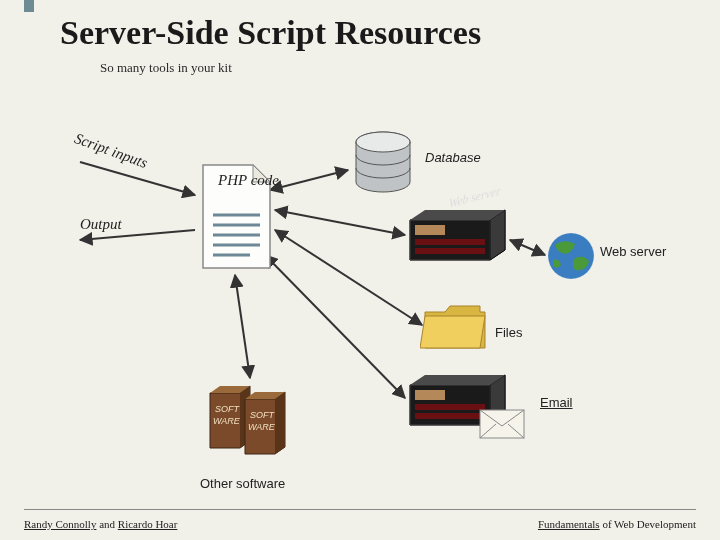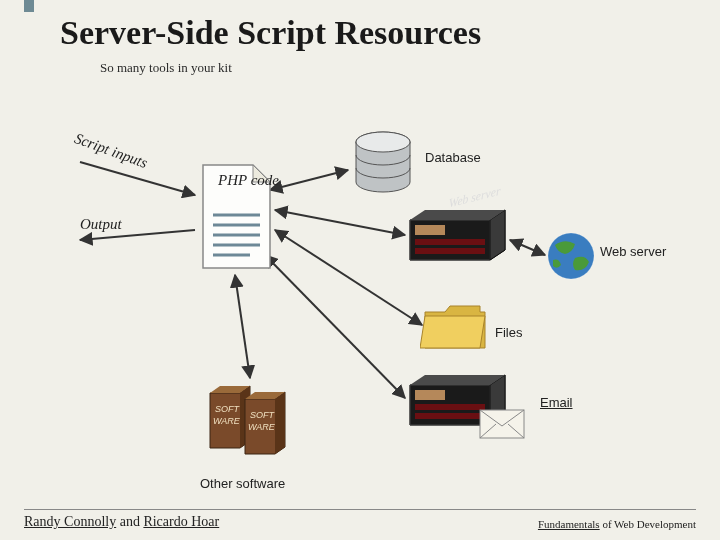--- a/index.html
+++ b/index.html
@@ -60,21 +60,21 @@
     position: absolute;
     left: 24px;
     right: 24px;
     bottom: 30px;
     border-top: 1px solid #888;
   }
   .footer-left {
     position: absolute;
     left: 24px;
     bottom: 10px;
-    font-size: 14px;
+    font-size: 11px;
     color: #222;
   }
   .footer-right {
     position: absolute;
     right: 24px;
     bottom: 10px;
     font-size: 11px;
     color: #222;
   }
   .underline { text-decoration: underline; }
@@ -130,21 +130,21 @@
     <span>PHP code</span>
   </div>
 
   <svg class="abs" style="left:348px; top:30px;" width="70" height="70">
     <ellipse cx="35" cy="12" rx="27" ry="10" fill="#e8eaea" stroke="#555"></ellipse>
     <path d="M8 12 L8 52 A27 10 0 0 0 62 52 L62 12" fill="#bfc3c5" stroke="#555"></path>
     <path d="M8 25 A27 10 0 0 0 62 25" fill="none" stroke="#555"></path>
     <path d="M8 38 A27 10 0 0 0 62 38" fill="none" stroke="#555"></path>
     <ellipse cx="35" cy="12" rx="27" ry="10" fill="#e8eaea" stroke="#555"></ellipse>
   </svg>
-  <div class="node-label" style="left:425px; top:50px;">Database</div>
+  <div class="node-label" style="left:425px; top:50px;font-style:italic;">Database</div>
 
   <svg class="abs" style="left:405px; top:105px;" width="105" height="65">
     <path d="M5 15 L85 15 L100 5 L100 45 L85 55 L5 55 Z" fill="#2a2a2a" stroke="#111"></path>
     <path d="M5 15 L85 15 L85 55 L5 55 Z" fill="#1a1a1a" stroke="#444"></path>
     <path d="M85 15 L100 5 L100 45 L85 55 Z" fill="#3a3a3a" stroke="#111"></path>
     <path d="M5 15 L20 5 L100 5 L85 15 Z" fill="#4a4a4a"></path>
     <rect x="10" y="20" width="30" height="10" fill="#b5885a"></rect>
     <rect x="10" y="34" width="70" height="6" fill="#6a0f12"></rect>
     <rect x="10" y="43" width="70" height="6" fill="#6a0f12"></rect>
   </svg>

